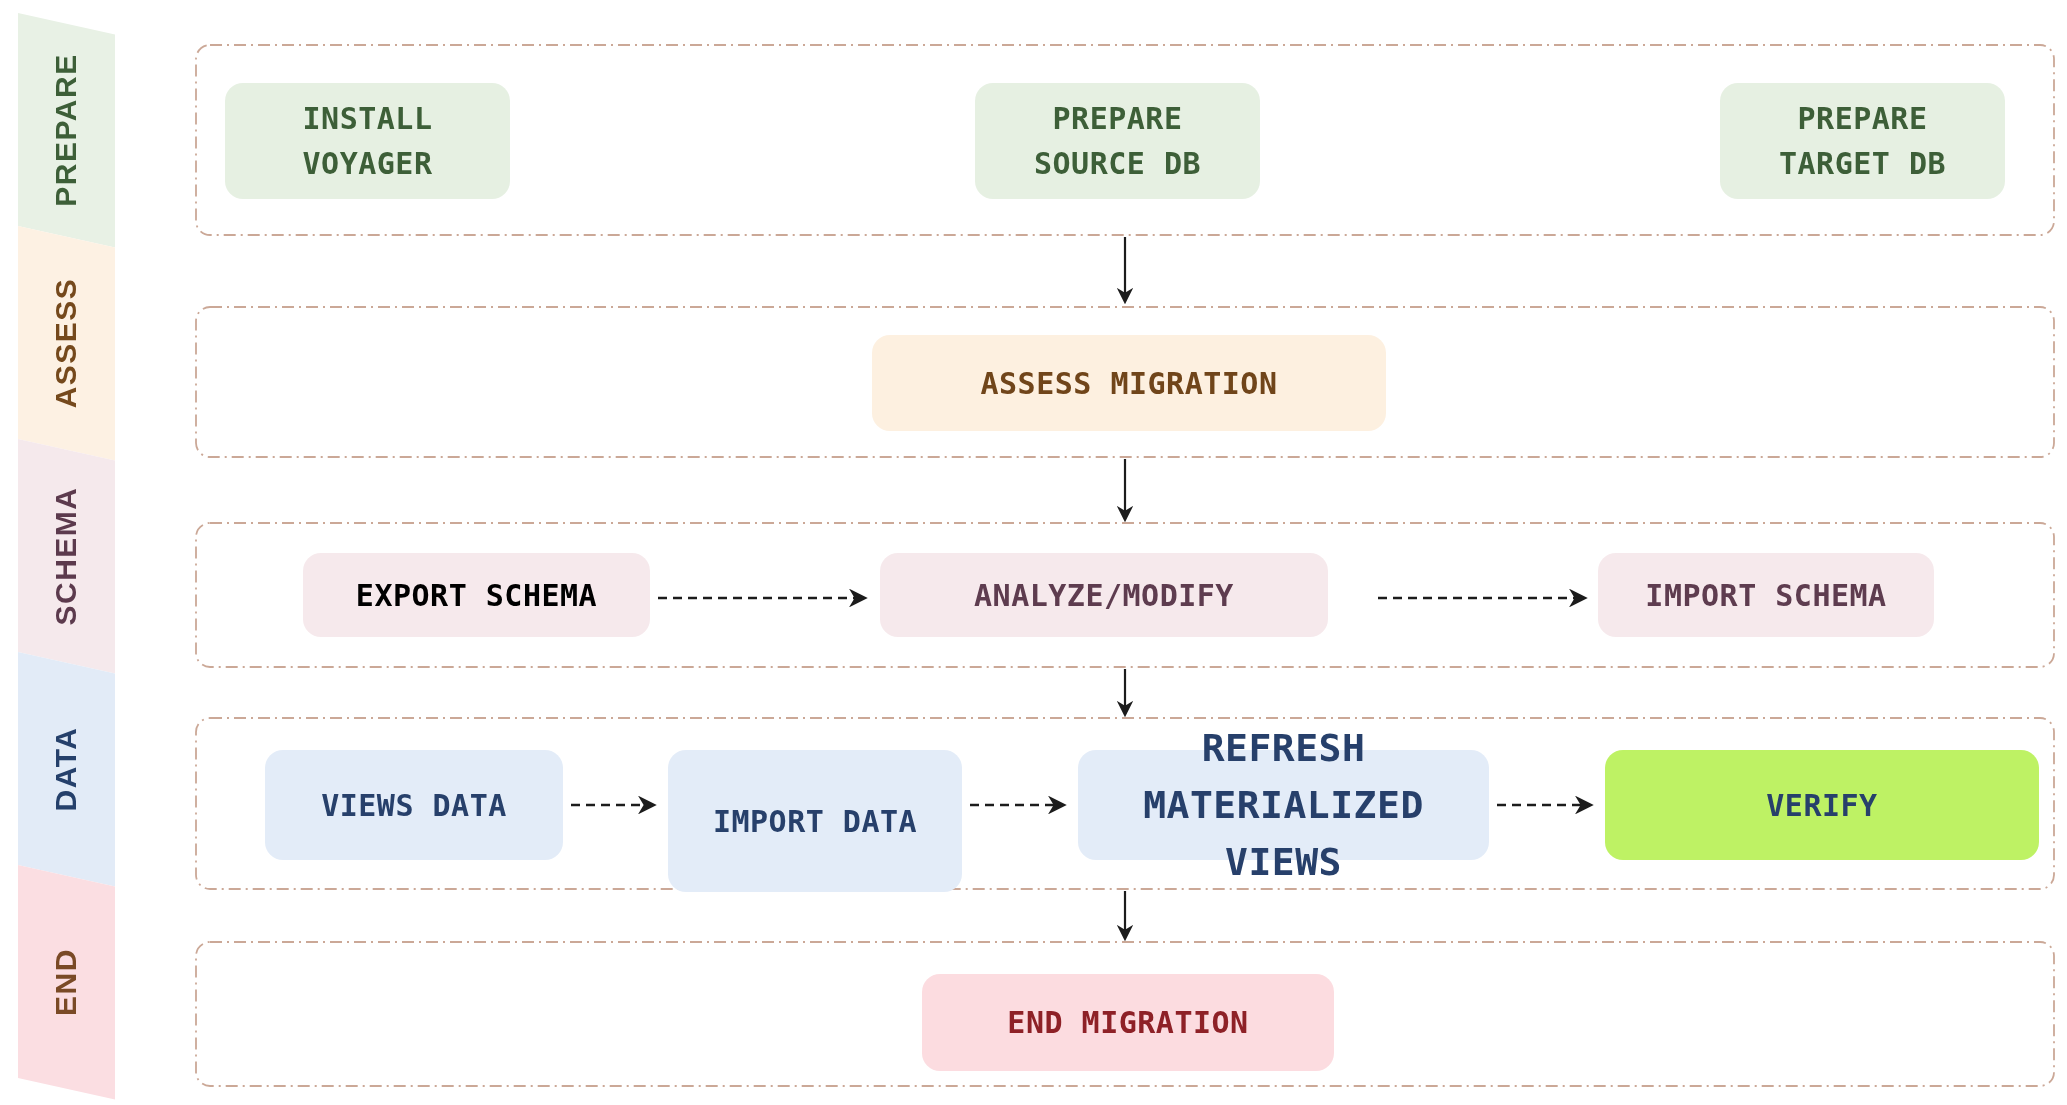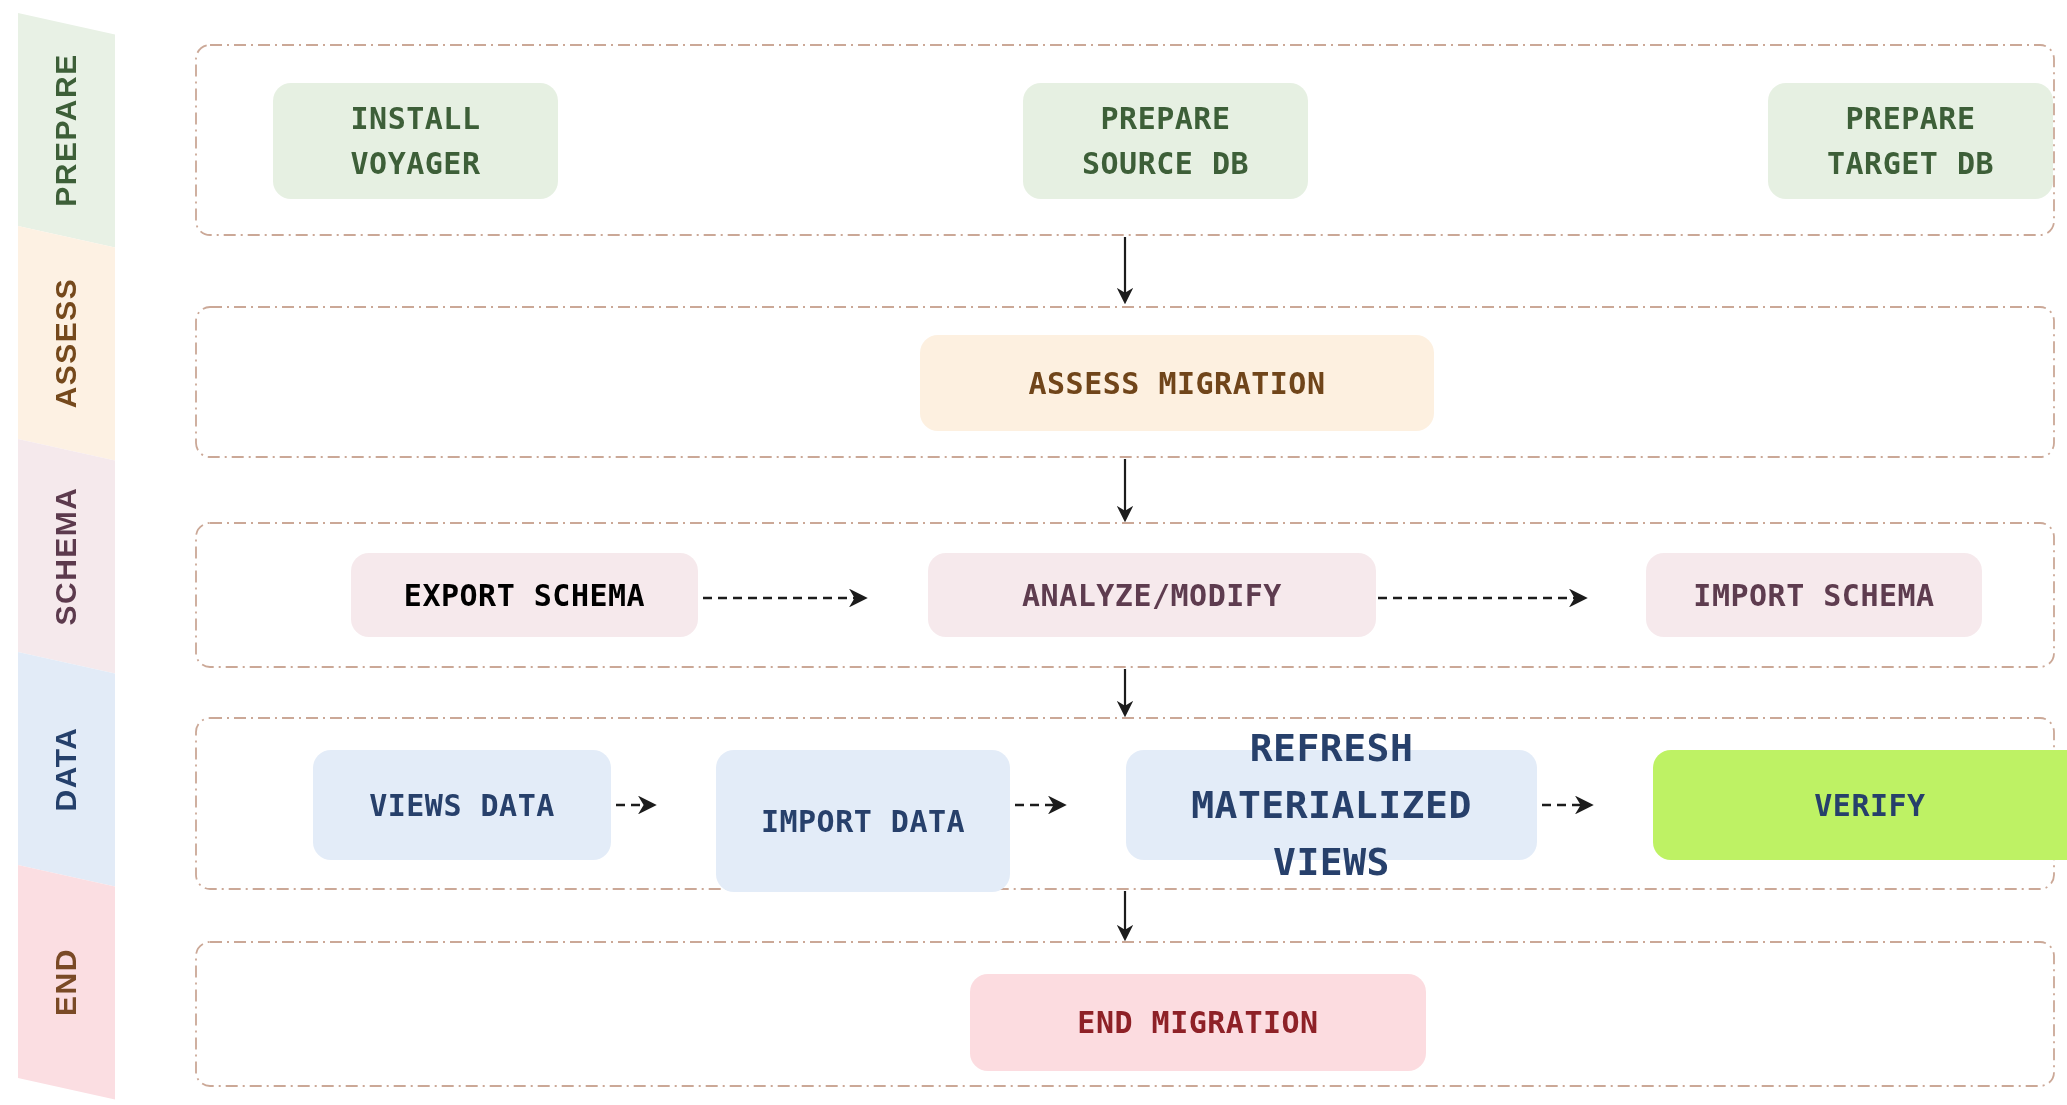--- a/index.html
+++ b/index.html
@@ -52,21 +52,20 @@
     display: flex;
     align-items: center;
     justify-content: center;
     text-align: center;
     font-family: "DejaVu Sans Mono", "Liberation Mono", monospace;
     font-weight: bold;
     font-size: 30px;
     letter-spacing: 0.5px;
     line-height: 1.5;
     white-space: pre-line;
-    margin-left: 48px;
   }
 </style>
 </head>
 <body>
 
 <div class="canvas">
 
   <div class="stage-band" style="top: 13px; background: rgb(232, 241, 229);"></div>
   <div class="stage-band" style="top: 226px; background: rgb(253, 241, 227);"></div>
   <div class="stage-band" style="top: 439px; background: rgb(245, 233, 236);"></div>
@@ -124,15 +123,15 @@
 
   <div class="node" style="left: 265px; top: 750px; width: 298px; height: 110px; background: rgb(227, 236, 248); color: rgb(39, 64, 107);">VIEWS DATA</div>
 
   <div class="node" style="left: 668px; top: 750px; width: 294px; height: 142px; background: rgb(227, 236, 248); color: rgb(39, 64, 107);">IMPORT DATA</div>
 
   <div class="node" style="left: 1078px; top: 750px; width: 411px; height: 110px; font-size: 38px; background: rgb(227, 236, 248); color: rgb(39, 64, 107);">REFRESH
 MATERIALIZED VIEWS</div>
 
   <div class="node" style="left: 1605px; top: 750px; width: 434px; height: 110px; background: #bef264; color: rgb(39, 64, 107);">VERIFY</div>
 
-  <div class="node" style="left: 922px; top: 974px; width: 456px; height: 97px; background: rgb(252, 220, 224); color: rgb(142, 33, 39);">END MIGRATION</div>
+  <div class="node" style="left: 922px; top: 974px; width: 412px; height: 97px; background: rgb(252, 220, 224); color: rgb(142, 33, 39);">END MIGRATION</div>
 
 </div>
 
 </body></html>

